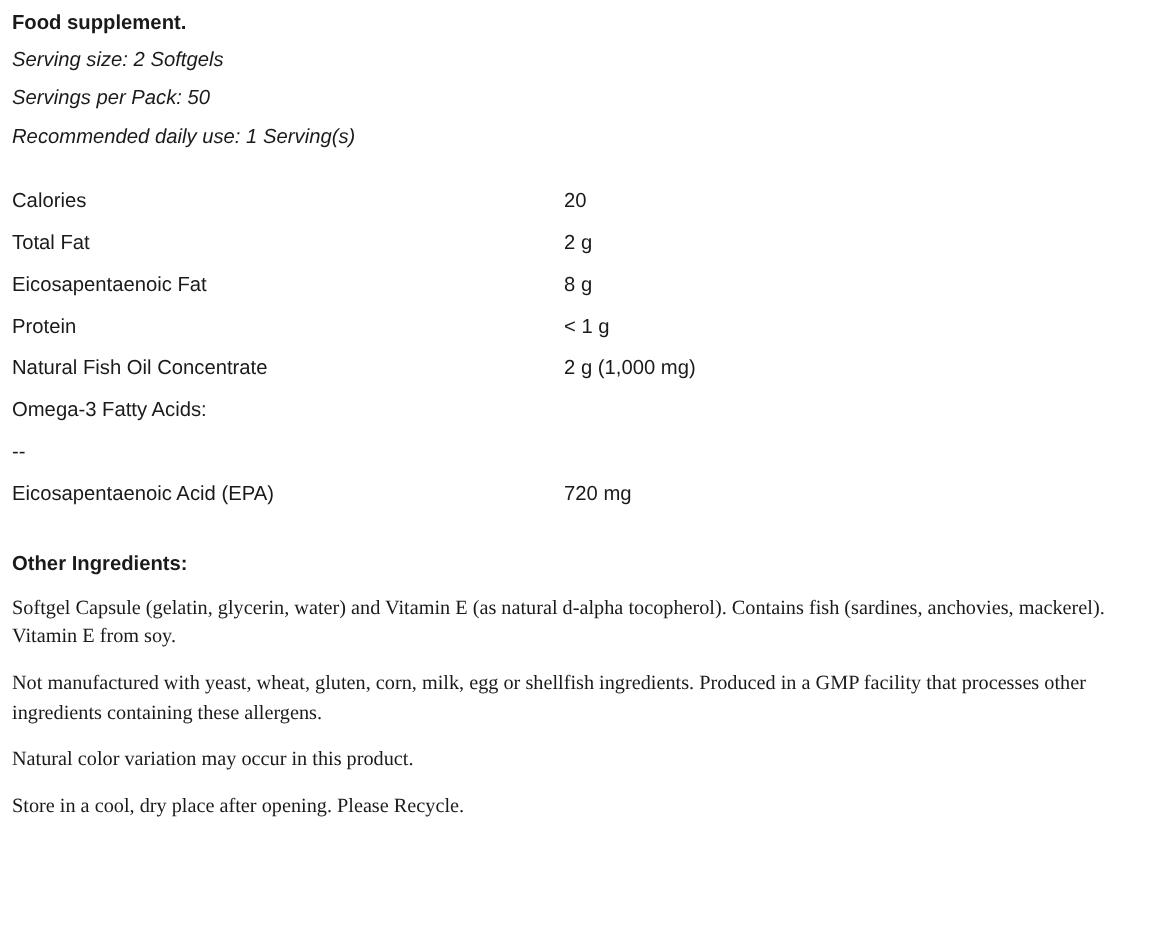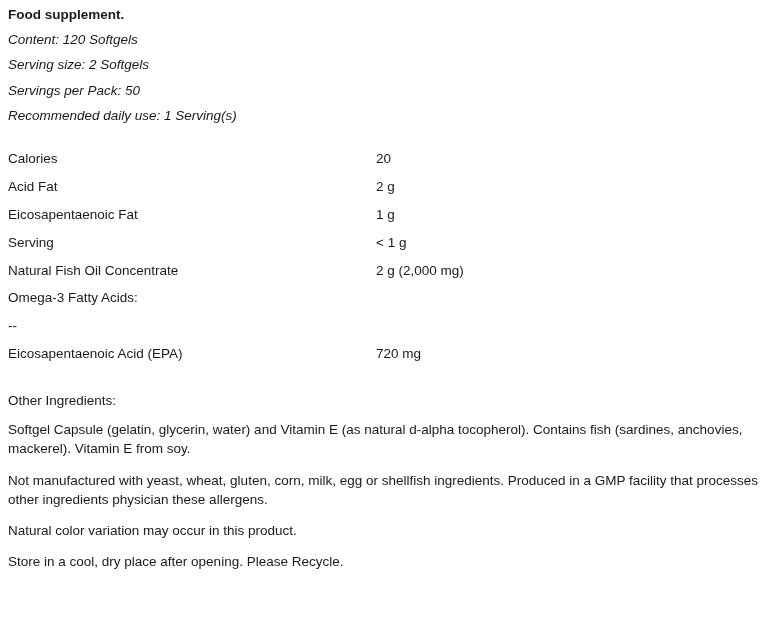--- a/index.html
+++ b/index.html
@@ -50,83 +50,83 @@
     line-height: 1.25;
   }
   td.nut-name {
     width: 368px;
   }
   td.nut-value {
     width: auto;
   }
   h2.other-title {
     font-size: 13.5px;
-    font-weight: normal;
+    font-weight: bold;
     margin: 0 0 10px 0;
   }
   p.para {
     margin: 0 0 12px 0;
     font-size: 13.5px;
     line-height: 1.42;
     max-width: 775px;
+    font-family: Liberation Serif, serif;
   }
   p.para:last-child {
     margin-bottom: 0;
   }
 </style>
 </head>
 <body>
 
 <div class="page">
 
   <div class="header-block">
     <div class="supp-title">Food supplement.</div>
-    <div class="meta-line">Content: 120 Softgels</div>
     <div class="meta-line">Serving size: 2 Softgels</div>
     <div class="meta-line">Servings per Pack: 50</div>
     <div class="meta-line">Recommended daily use: 1 Serving(s)</div>
   </div>
 
   <table class="nutrition">
     <tbody>
       <tr>
         <td class="nut-name">Calories</td>
         <td class="nut-value">20</td>
       </tr>
       <tr>
-        <td class="nut-name">Acid Fat</td>
+        <td class="nut-name">Total Fat</td>
         <td class="nut-value">2 g</td>
       </tr>
       <tr>
         <td class="nut-name">Eicosapentaenoic Fat</td>
-        <td class="nut-value">1 g</td>
+        <td class="nut-value">8 g</td>
       </tr>
       <tr>
-        <td class="nut-name">Serving</td>
+        <td class="nut-name">Protein</td>
         <td class="nut-value">&lt; 1 g</td>
       </tr>
       <tr>
         <td class="nut-name">Natural Fish Oil Concentrate</td>
-        <td class="nut-value">2 g (2,000 mg)</td>
+        <td class="nut-value">2 g (1,000 mg)</td>
       </tr>
       <tr>
         <td class="nut-name">Omega-3 Fatty Acids:</td>
         <td class="nut-value"></td>
       </tr>
       <tr>
         <td class="nut-name">--</td>
         <td class="nut-value"></td>
       </tr>
       <tr>
         <td class="nut-name">Eicosapentaenoic Acid (EPA)</td>
         <td class="nut-value">720 mg</td>
       </tr>
     </tbody>
   </table>
 
   <h2 class="other-title">Other Ingredients:</h2>
 
   <p class="para">Softgel Capsule (gelatin, glycerin, water) and Vitamin E (as natural d-alpha tocopherol). Contains fish (sardines, anchovies, mackerel). Vitamin E from soy.</p>
-  <p class="para">Not manufactured with yeast, wheat, gluten, corn, milk, egg or shellfish ingredients. Produced in a GMP facility that processes other ingredients physician these allergens.</p>
+  <p class="para">Not manufactured with yeast, wheat, gluten, corn, milk, egg or shellfish ingredients. Produced in a GMP facility that processes other ingredients containing these allergens.</p>
   <p class="para">Natural color variation may occur in this product.</p>
   <p class="para">Store in a cool, dry place after opening. Please Recycle.</p>
 
 </div>
 
 </body></html>

